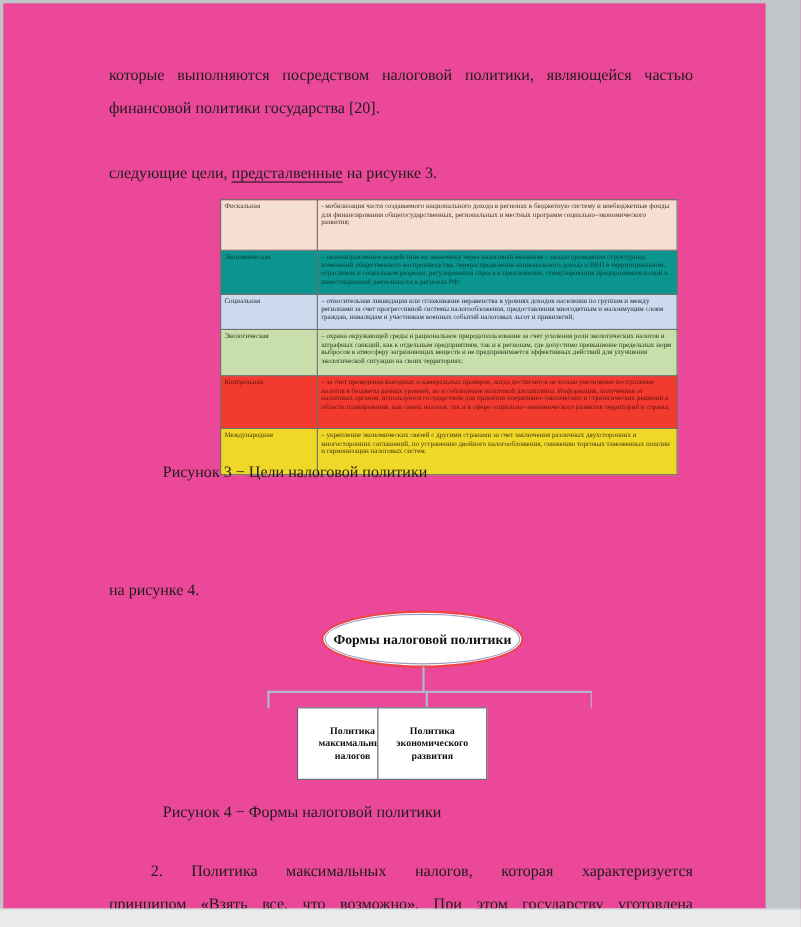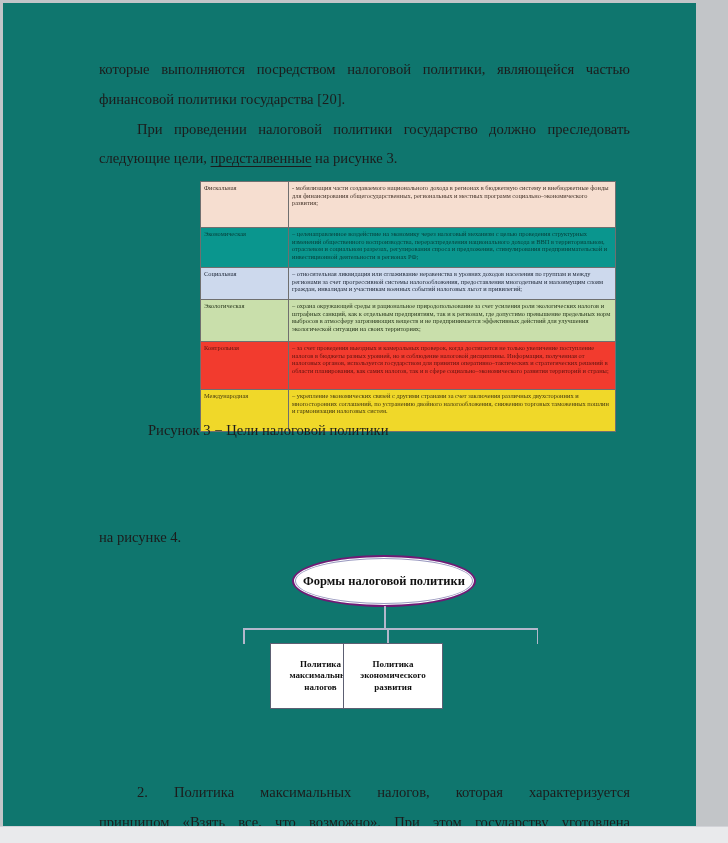--- a/index.html
+++ b/index.html
@@ -1,57 +1,56 @@
 <!DOCTYPE html>
 <html><head>
 <meta charset="utf-8">
 <style>
   * { margin:0; padding:0; box-sizing:border-box; }
   html,body { width:728px; height:843px; }
   body { background:#c2c5c8; position:relative; overflow:hidden;
          font-family:"Liberation Serif", serif; }
   .page { position:absolute; left:3px; top:3px; width:693px; height:823px;
-          background:#0f766e; }
+          background:#ec4899; }
   .bottom-bar { position:absolute; left:0; top:826px; width:728px; height:17px;
           background:#e9eaec; border-top:1px solid #d2d3d8; }
   .bline { position:absolute; color:#1c1c1c; font-size:14.6px; line-height:19px;
            white-space:nowrap; }
   .bjust { width:531px; white-space:normal; text-align:justify; text-align-last:justify; }
   .indent { padding-left:38px; }
   .squiggle { text-decoration-line:underline; text-decoration-style:wavy;
               text-decoration-color:#e03a2f; text-decoration-thickness:1px;
               text-underline-offset:3px;text-decoration:underline; }
   
   table.goals { position:absolute; left:197px; top:178px; width:416px;
                 border-collapse:collapse; table-layout:fixed; }
   table.goals td { border:1px solid #6f6f6f; vertical-align:top;
                    font-size:6.4px; line-height:7.5px; padding:2px 3px; }
   td.lab { width:88px; }
   tr.r0 { height:46px; } tr.r1 { height:40px; } tr.r2 { height:32px; }
   tr.r3 { height:42px; } tr.r4 { height:48px; } tr.r5 { height:42px; }
   
   .ellipse { position:absolute; left:289px; top:552px; width:184px; height:52px;
-             border:2px solid #701a75; border-radius:50%;
+             border:2px solid #ef4444; border-radius:50%;
              display:flex; align-items:center; justify-content:center;
              background:#fff; box-shadow:inset 0 0 0 1px #fff, inset 0 0 0 2px #9a9ac0; }
   .ellipse span { font-weight:bold; font-size:12.5px; color:#111; }
   .conn { position:absolute; background:#b3b7cb; }
   .dbox { position:absolute; top:640px; height:66px; border:1.5px solid #5c5f72;
           background:#fff; display:flex; align-items:center; justify-content:center;
           text-align:center; }
   .dbox span { font-weight:bold; font-size:9px; line-height:11.5px; color:#111; padding:0 3px; }
 </style>
 </head>
 <body>
 
 <div class="page">
 
   <div class="bline bjust" style="left:96px; top:57px;">которые выполняются посредством налоговой политики, являющейся частью</div>
   <div class="bline" style="left:96px; top:87px;">финансовой политики государства [20].</div>
-  <div class="bline bjust indent" style="left:96px; top:117px;">При проведении налоговой политики государство должно преследовать</div>
   <div class="bline" style="left:96px; top:146px;"><span>следующие цели, </span><span class="squiggle">предсталвенные</span><span> на рисунке 3.</span></div>
 
   <table class="goals">
     <tbody>
         <tr class="r0">
       <td class="lab" style="background: rgb(246, 222, 208); color: rgb(70, 53, 43);">Фискальная</td>
       <td style="background: rgb(246, 222, 208); color: rgb(70, 53, 43);">- мобилизация части создаваемого национального дохода в регионах в бюджетную систему и внебюджетные фонды для финансирования общегосударственных, региональных и местных программ социально–экономического развития;</td>
     </tr>
     <tr class="r1">
       <td class="lab" style="background: rgb(10, 150, 142); color: rgb(7, 65, 60);">Экономическая</td>
@@ -88,19 +87,20 @@
   <div class="conn" style="left:240px; top:625px; width:1.5px; height:16px;"></div>
   <div class="conn" style="left:384px; top:625px; width:1.5px; height:16px;"></div>
   <div class="conn" style="left:533.5px; top:625px; width:1.5px; height:16px;"></div>
   <div class="dbox" style="left:227px; width:101px;margin-left:40px;">
     <span>Политика максимальных налогов</span>
   </div>
   <div class="dbox" style="left:340px; width:100px;">
     <span>Политика экономического развития</span>
   </div>
 
+  <div class="bline" style="left:145px; top:727px;">Рисунок 4 − Формы налоговой политики</div>
 
   <div class="bline bjust indent" style="left:96px; top:780px;">2. Политика максимальных налогов, которая характеризуется</div>
   <div class="bline bjust" style="left:96px; top:810px;">принципом «Взять все, что возможно». При этом государству уготовлена</div>
 
 </div>
 
 <div class="bottom-bar"></div>
 
 </body></html>

